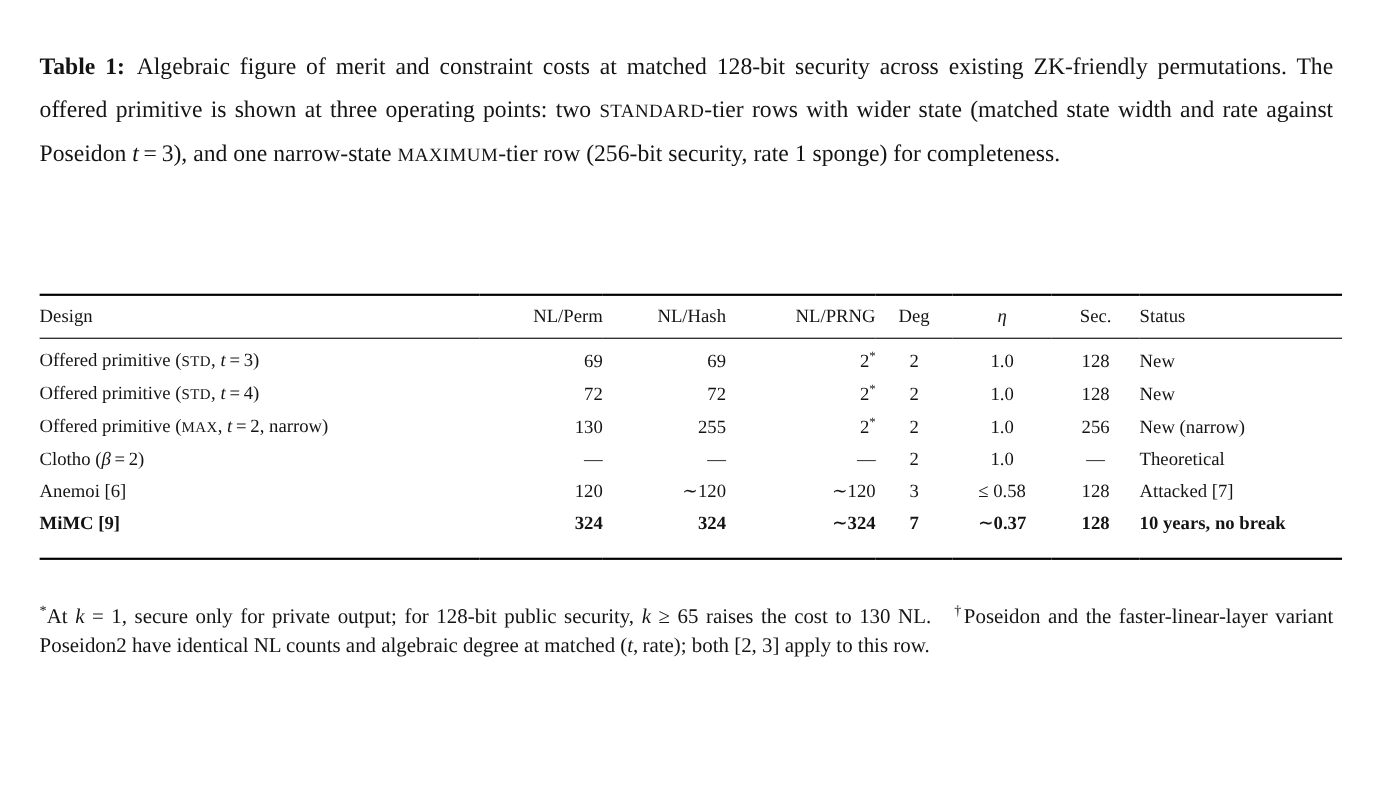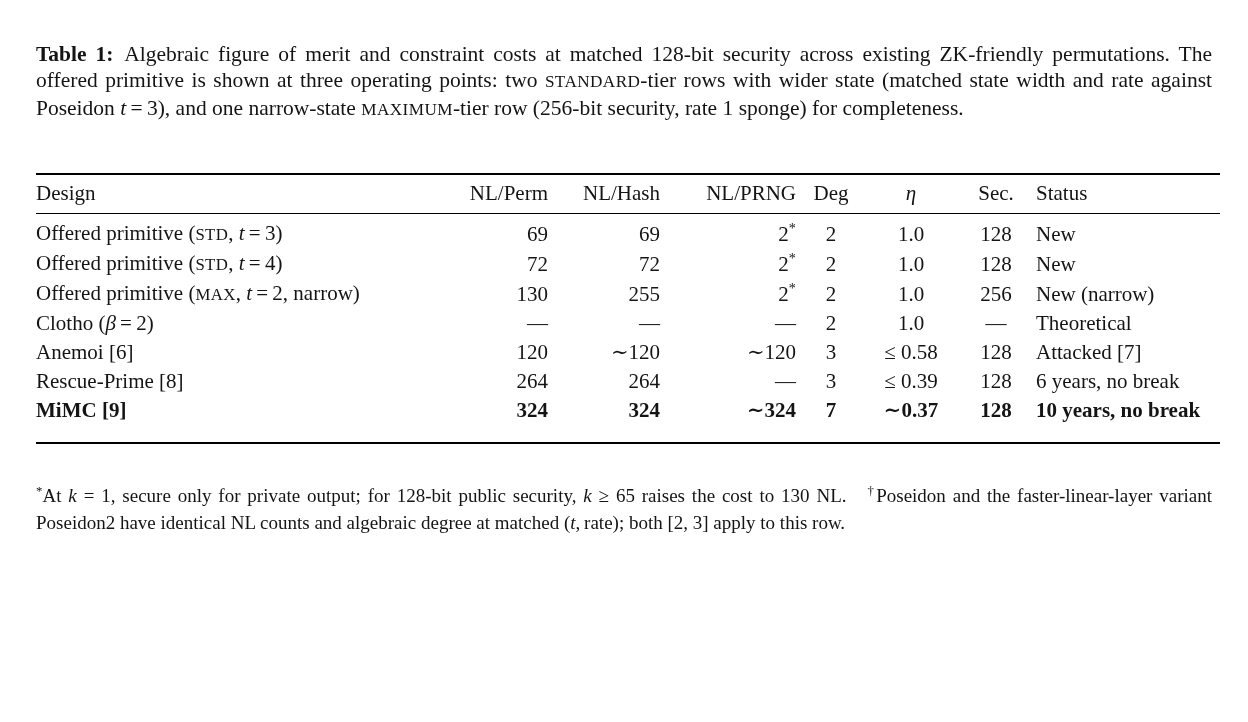--- a/index.html
+++ b/index.html
@@ -19,32 +19,32 @@
     width: 1248px;
     height: 722px;
     padding: 0 36px;
   }
   
   .caption {
     margin: 0;
     padding-top: 41px;
     width: 1176px;
     font-size: 21.5px;
-    line-height: 26px;
+    line-height: 39px;
     text-align: justify;
   }
   
   table.tbl {
-    margin-top: 50px;
+    margin-top: 107px;
     border-collapse: collapse;
     table-layout: fixed;
     width: 1184px;
     border-top: 2.5px solid #000;
     border-bottom: 2.5px solid #000;
-    font-size: 21px;
+    font-size: 17px;
   }
   table.tbl col.c1 { width: 400px; }
   table.tbl col.c2 { width: 112px; }
   table.tbl col.c3 { width: 112px; }
   table.tbl col.c4 { width: 136px; }
   table.tbl col.c5 { width: 70px;  }
   table.tbl col.c6 { width: 90px;  }
   table.tbl col.c7 { width: 80px;  }
   table.tbl col.c8 { width: 184px; }
   table.tbl thead tr { border-bottom: 1.5px solid #000; }
@@ -159,30 +159,20 @@
           <td>Anemoi [6]</td>
           <td>120</td>
           <td>∼120</td>
           <td>∼120</td>
           <td>3</td>
           <td>≤ 0.58</td>
           <td>128</td>
           <td>Attacked [7]</td>
         </tr>
         <tr>
-          <td>Rescue-Prime [8]</td>
-          <td>264</td>
-          <td>264</td>
-          <td>—</td>
-          <td>3</td>
-          <td>≤ 0.39</td>
-          <td>128</td>
-          <td>6 years, no break</td>
-        </tr>
-        <tr>
           <td>MiMC [9]</td>
           <td>324</td>
           <td>324</td>
           <td>∼324</td>
           <td>7</td>
           <td>∼0.37</td>
           <td>128</td>
           <td>10 years, no break</td>
         </tr>
       </tbody>

